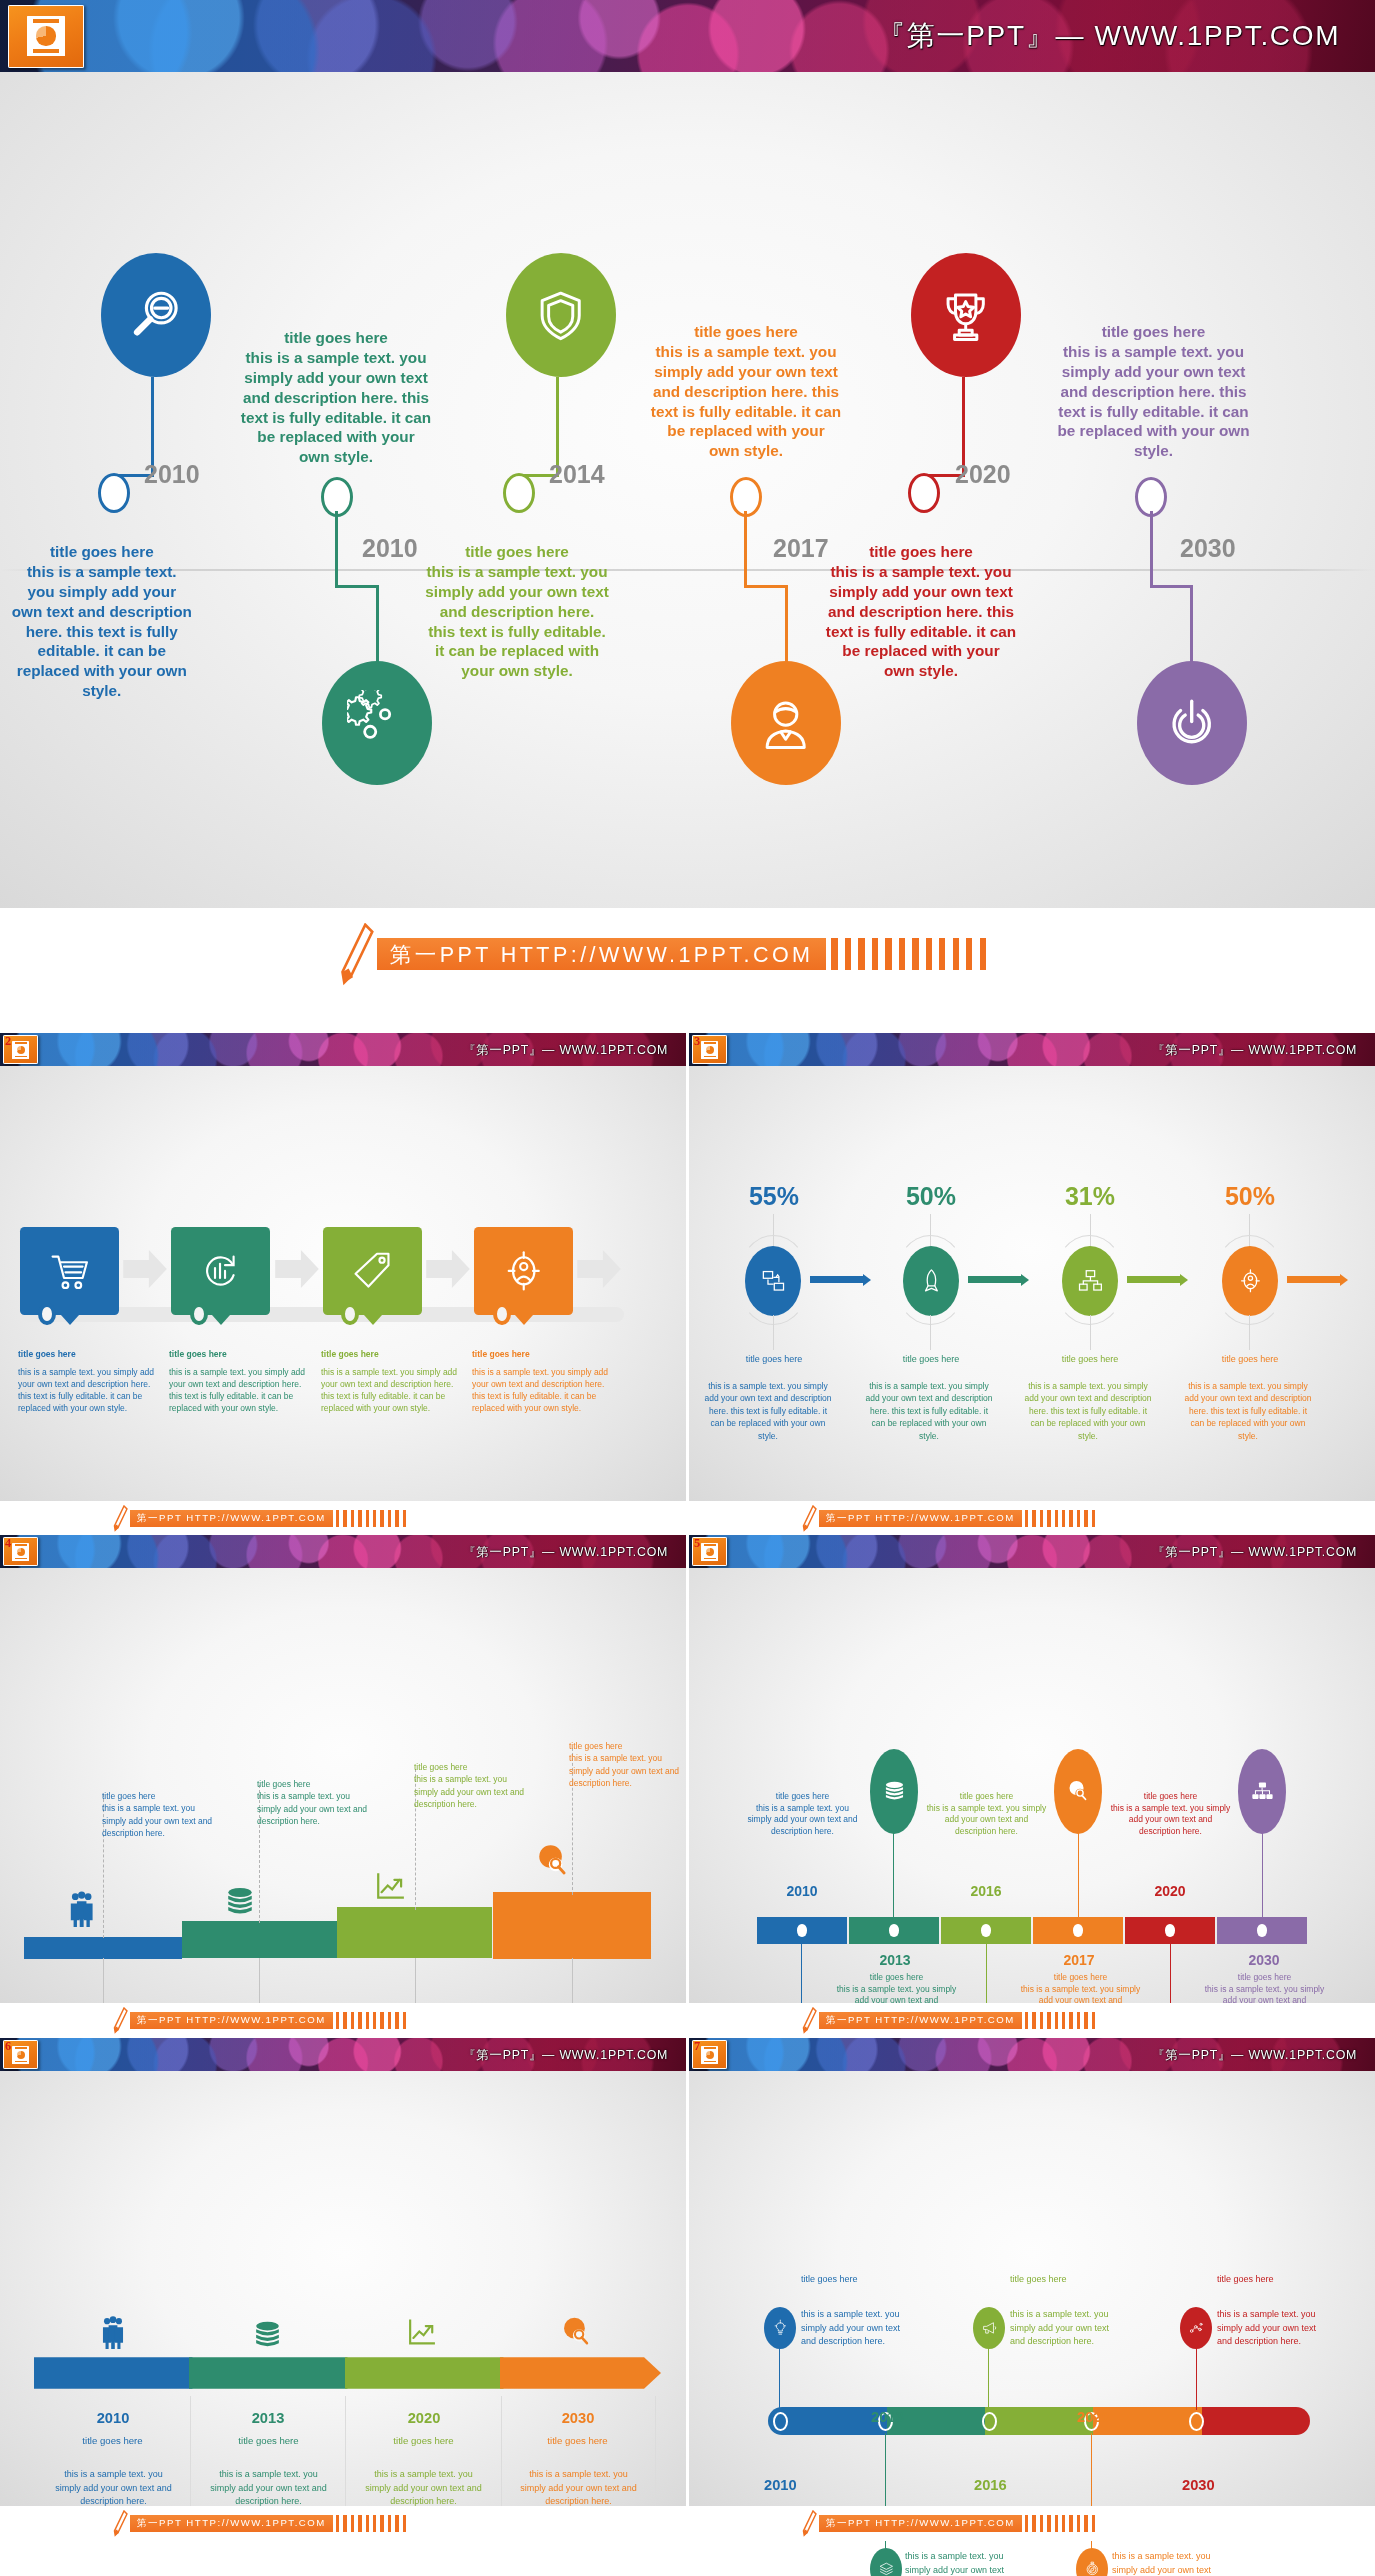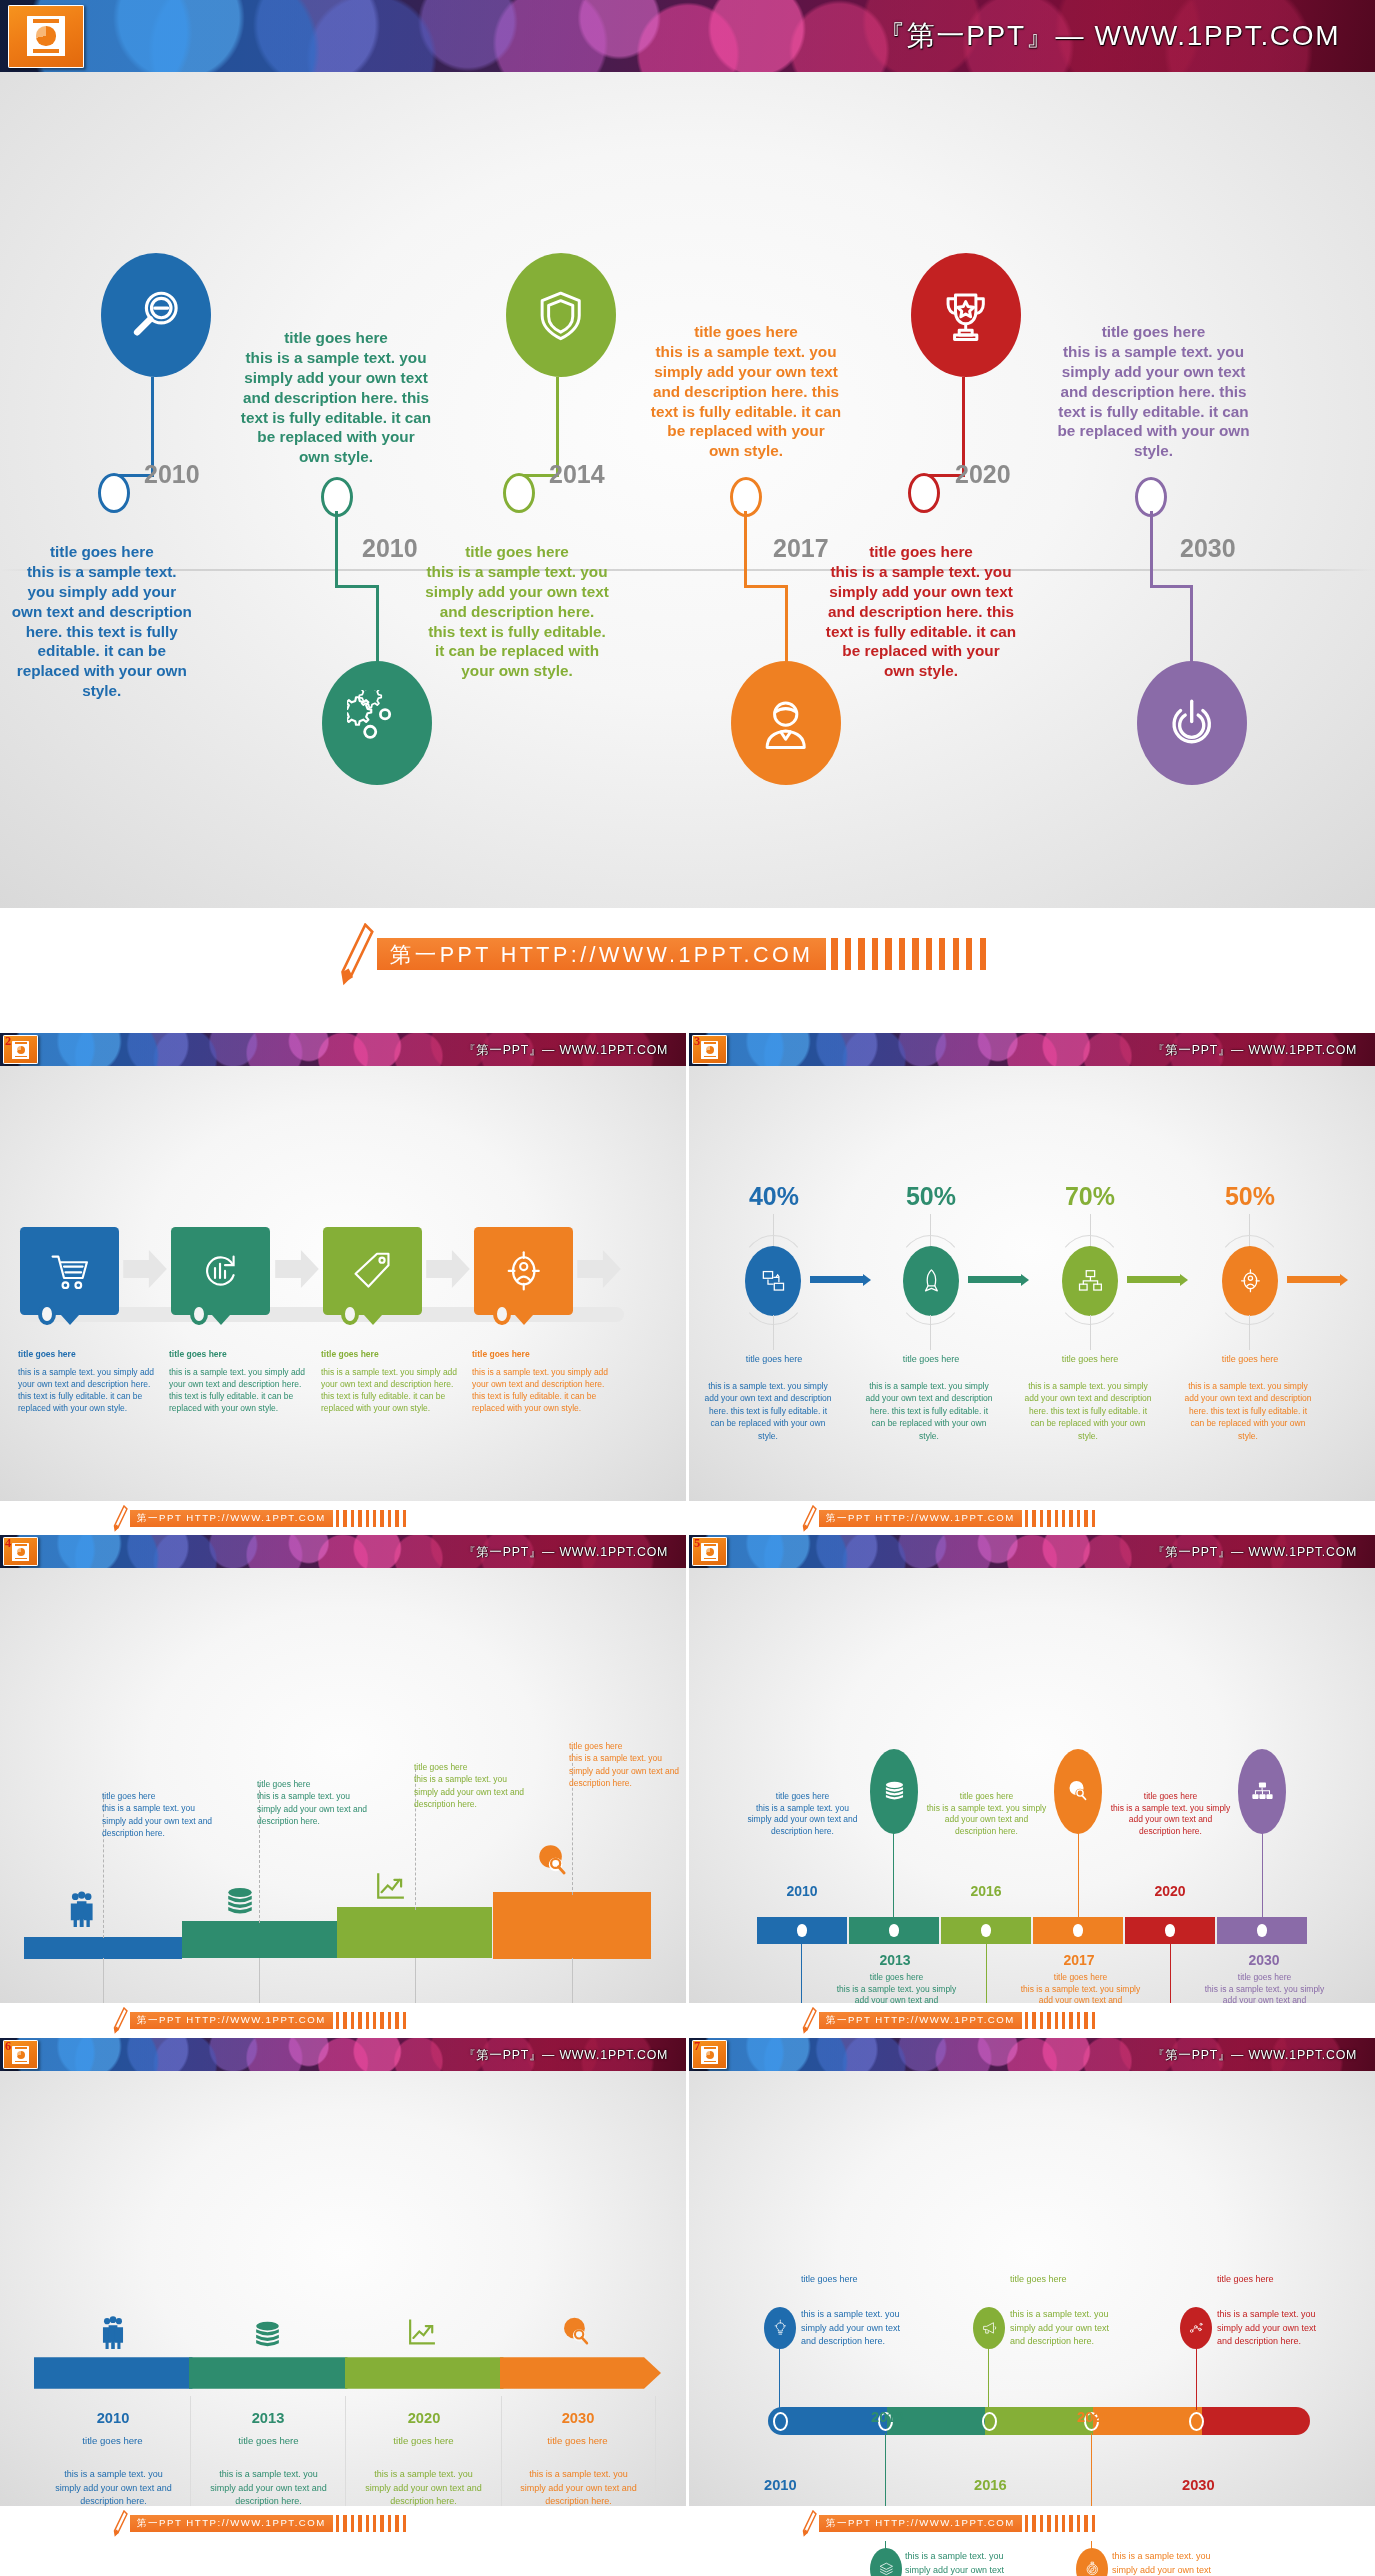--- a/index.html
+++ b/index.html
@@ -485,21 +485,21 @@
           <i></i>
           <div class="pie"></div>
           <i></i>
         </div>
       </div>
     <div class="slide-num">3</div>
     <div class="hdr-title">『第一PPT』— WWW.1PPT.COM</div>
   </div>
   <div class="slide-body">
 
-    <div class="s3pct" style="left:54px;top:116px;width:62px;font-size:25px;color:#1f6cae;">40%</div>
+    <div class="s3pct" style="left:54px;top:116px;width:62px;font-size:25px;color:#1f6cae;">55%</div>
     <div class="s3vline" style="left:84px;top:148px;height:33px;"></div>
     <div class="s3arc" style="left:48px;top:169px;width:73px;height:90px;"></div>
     <div class="s3circ" style="left:56px;top:180px;width:56px;height:70px;background:#1f6cae;">
       <svg viewBox="0 0 64 64" fill="none" stroke="#fff" stroke-width="3" stroke-linecap="round">
         <rect x="8" y="10" width="22" height="16"></rect>
           <rect x="34" y="38" width="22" height="16"></rect>
         <path d="M19 30 v10 h12"></path>
           <path d="M45 34 v-10 h-12"></path>
         <path d="M42 38 l3-4 3 4" transform="translate(-3,-16)"></path>
       </svg>
@@ -516,21 +516,21 @@
       <svg viewBox="0 0 64 64" fill="none" stroke="#fff" stroke-width="3" stroke-linecap="round" stroke-linejoin="round">
         <path d="M32 6 C42 16 44 30 40 44 H24 C20 30 22 16 32 6 Z"></path>
         <path d="M24 44 l-6 12 l14 -6 l14 6 l-6 -12"></path>
       </svg>
     </div>
     <div class="s3conn" style="left:279px;top:210px;width:54px;background:#2e8c6e;color:#2e8c6e;"></div>
     <div class="s3vline" style="left:241px;top:249px;height:35px;"></div>
     <div class="s3ttl" style="left:191px;top:288px;width:102px;font-size:9px;color:#2e8c6e;">title goes here</div>
     <div class="s3body" style="left:175px;top:314px;width:130px;font-size:8.5px;color:#2e8c6e;">this is a sample text. you simply add your own text and description here. this text is fully editable. it can be replaced with your own style.</div>
 
-    <div class="s3pct" style="left:370px;top:116px;width:62px;font-size:25px;color:#85af37;">70%</div>
+    <div class="s3pct" style="left:370px;top:116px;width:62px;font-size:25px;color:#85af37;">31%</div>
     <div class="s3vline" style="left:401px;top:148px;height:33px;"></div>
     <div class="s3arc" style="left:364px;top:169px;width:73px;height:90px;"></div>
     <div class="s3circ" style="left:373px;top:180px;width:56px;height:70px;background:#85af37;">
       <svg viewBox="0 0 64 64" fill="none" stroke="#fff" stroke-width="3" stroke-linecap="round">
         <rect x="22" y="8" width="20" height="14"></rect>
           <rect x="6" y="40" width="18" height="14"></rect>
           <rect x="40" y="40" width="18" height="14"></rect>
         <path d="M32 22 v10 M15 40 v-8 h34 v8"></path>
       </svg>
     </div>

